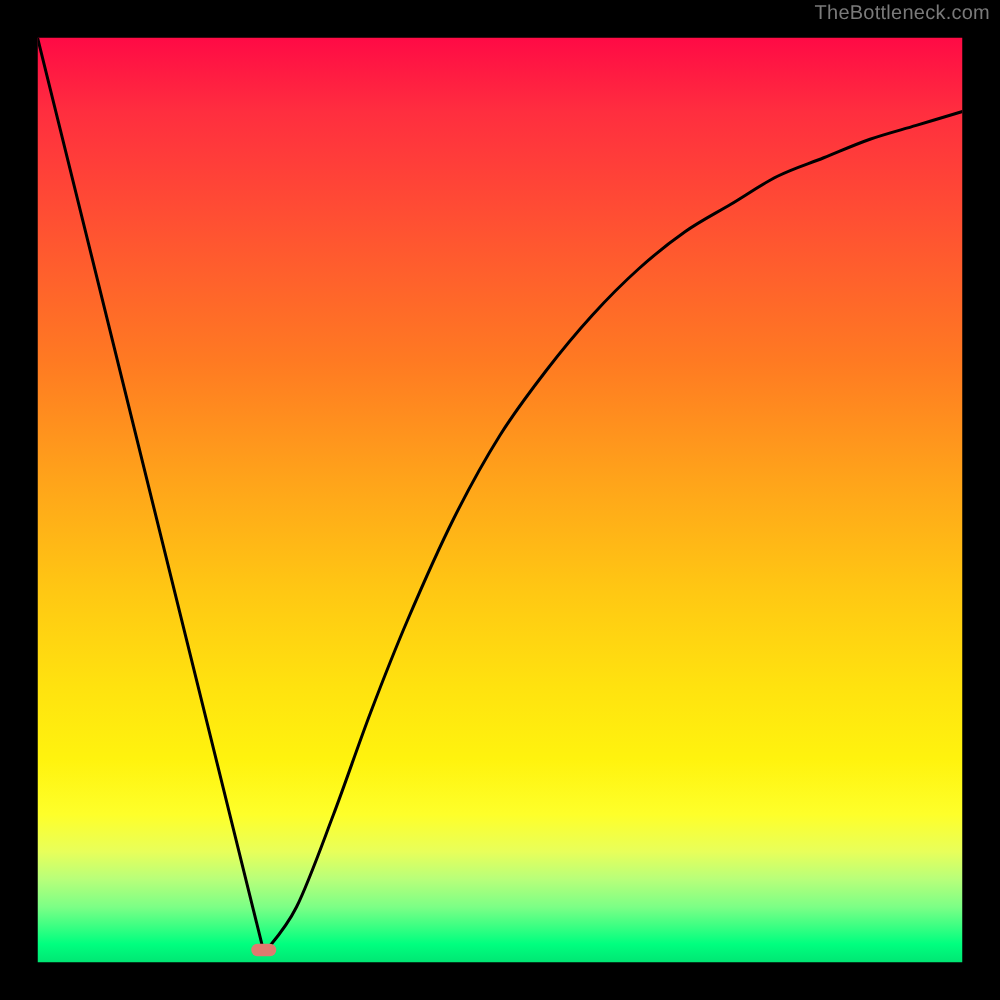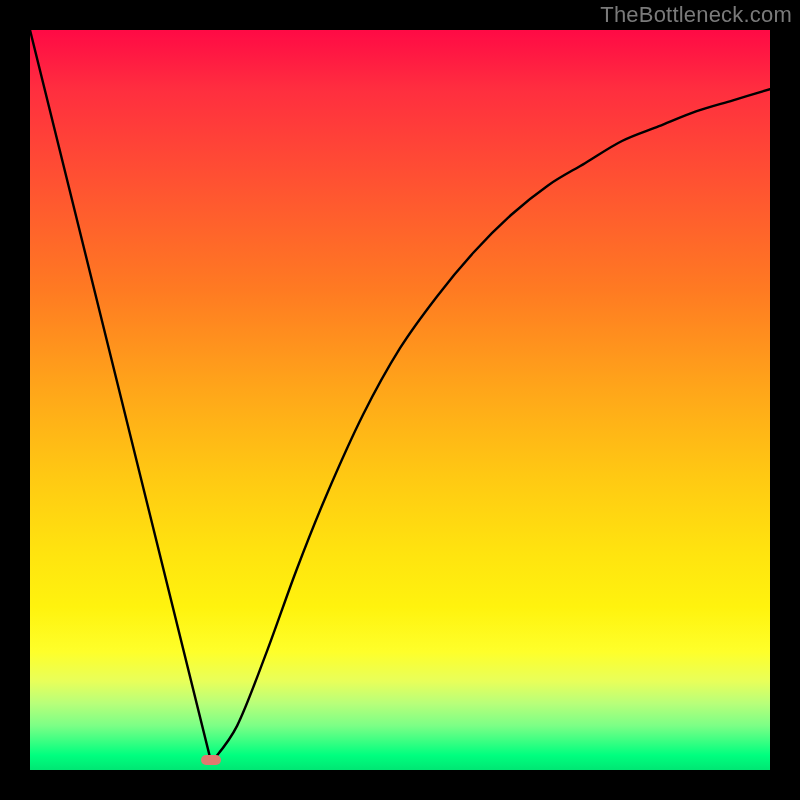--- a/index.html
+++ b/index.html
@@ -15,21 +15,21 @@
     position: relative;
     width: 800px;
     height: 800px;
     background: #000;
   }
   .watermark {
     position: absolute;
     top: 2px;
     right: 8px;
     color: #7a7a7a;
-    font-size: 22px;
+    font-size: 16px;
     font-weight: 400;
     letter-spacing: 0.2px;
     z-index: 20;
   }
   .plot-area {
     position: absolute;
     left: 30px;
     top: 30px;
     width: 740px;
     height: 740px;

